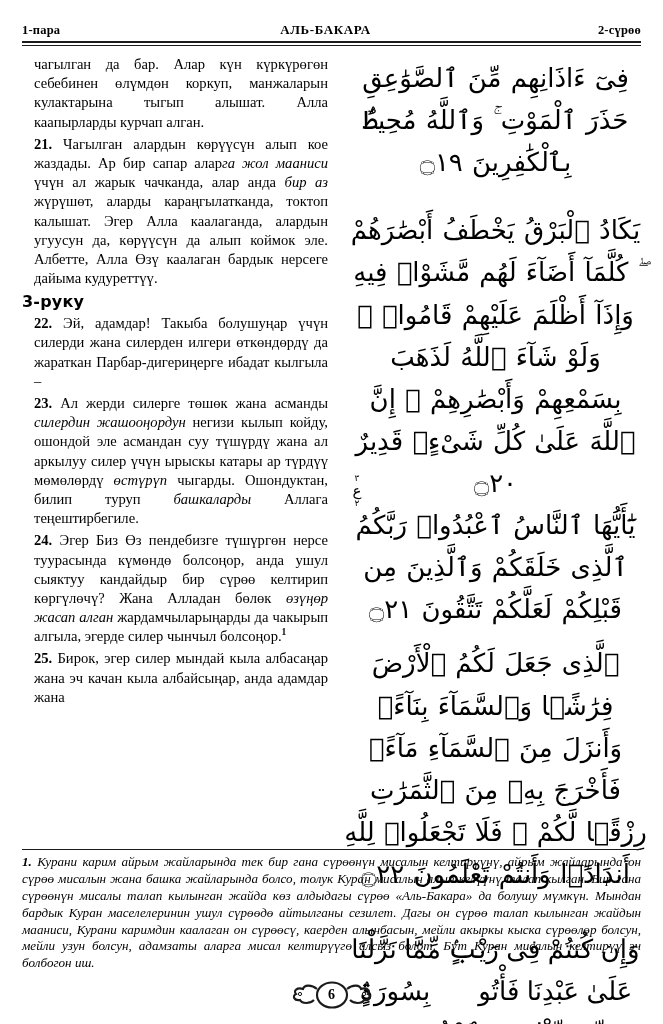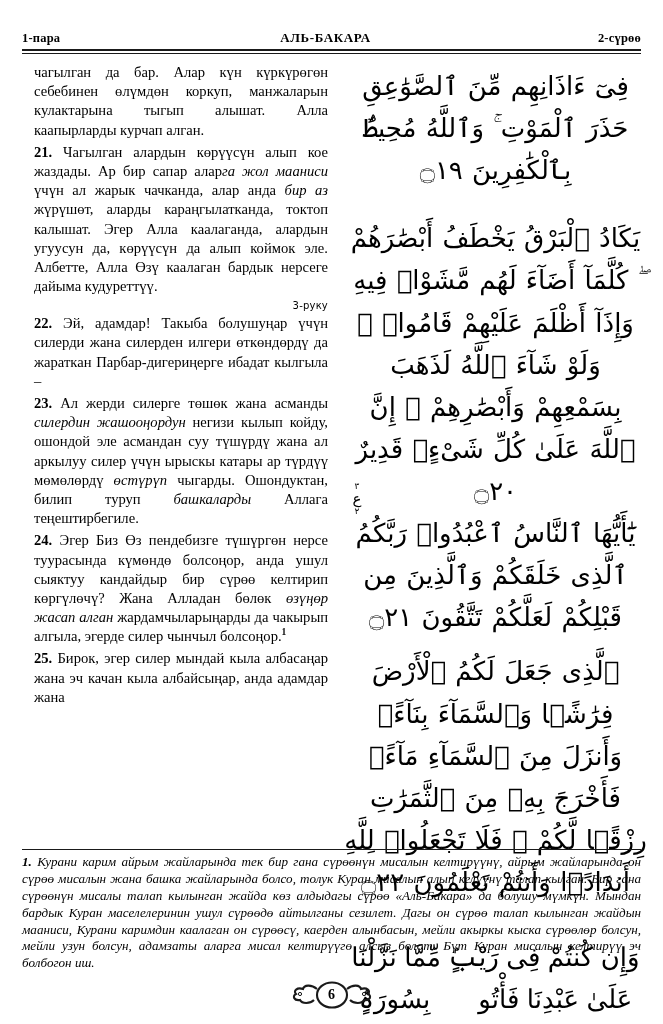--- a/index.html
+++ b/index.html
@@ -15,21 +15,21 @@
     color: #000000;
     overflow: hidden;
   }
 
   .page {
     position: absolute;
     left: 0; top: 0;
     width: 663px;
     height: 1024px;
     box-sizing: border-box;
-    padding: 12px 22px;
+    padding: 4px 22px;
   }
 
   
   .runhead {
     position: relative;
     height: 34px;
     display: flex;
     align-items: flex-end;
     justify-content: space-between;
     font-family: "Liberation Serif", serif;
@@ -90,23 +90,23 @@
   }
   .kg-par .fnref {
     font-size: 9.5px;
     vertical-align: super;
     font-weight: bold;
     line-height: 0;
   }
 
   .ruku-head {
     font-family: "DejaVu Sans", "Liberation Sans", sans-serif;
-    font-size: 10px;
-    font-weight: normal;
-    text-align: right;
+    font-size: 16px;
+    font-weight: bold;
+    text-align: left;
     margin: 4px 0 3px 0;
     letter-spacing: .2px;
   }
 
   
   .ar-block {
     font-family: "DejaVu Sans", "Liberation Sans", sans-serif;
     font-size: 26px;
     line-height: 1.62;
     text-align: center;

